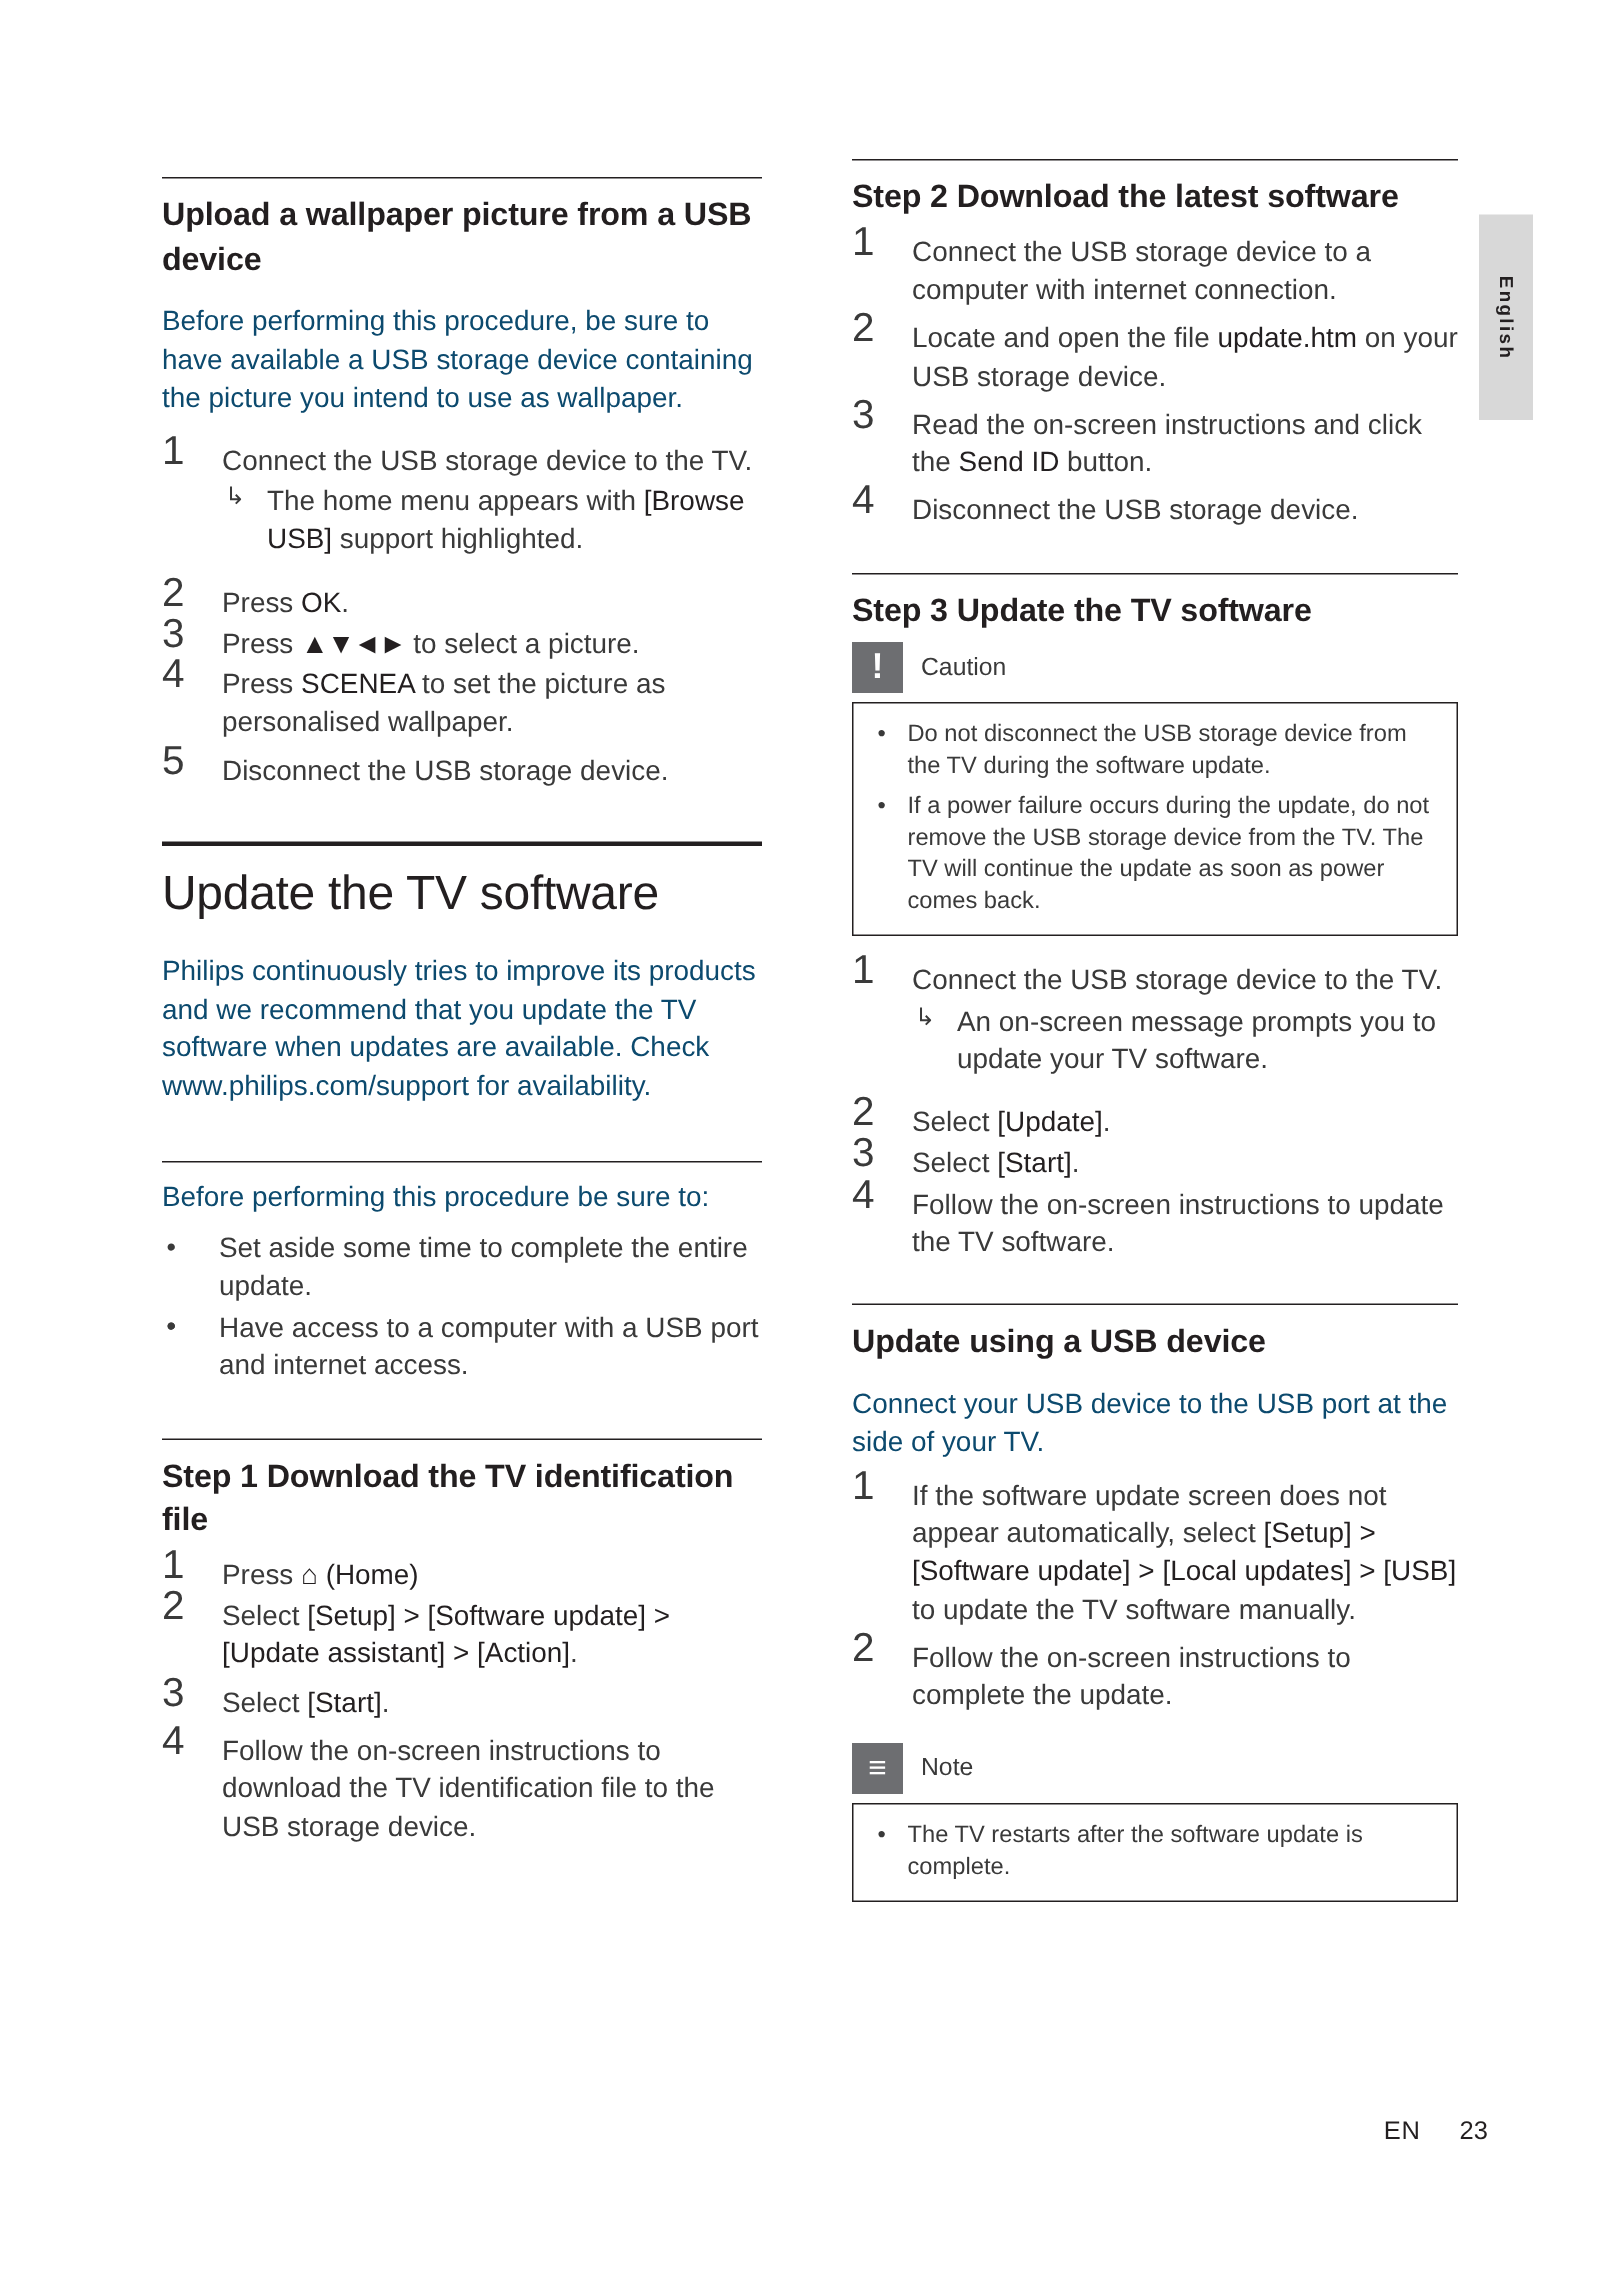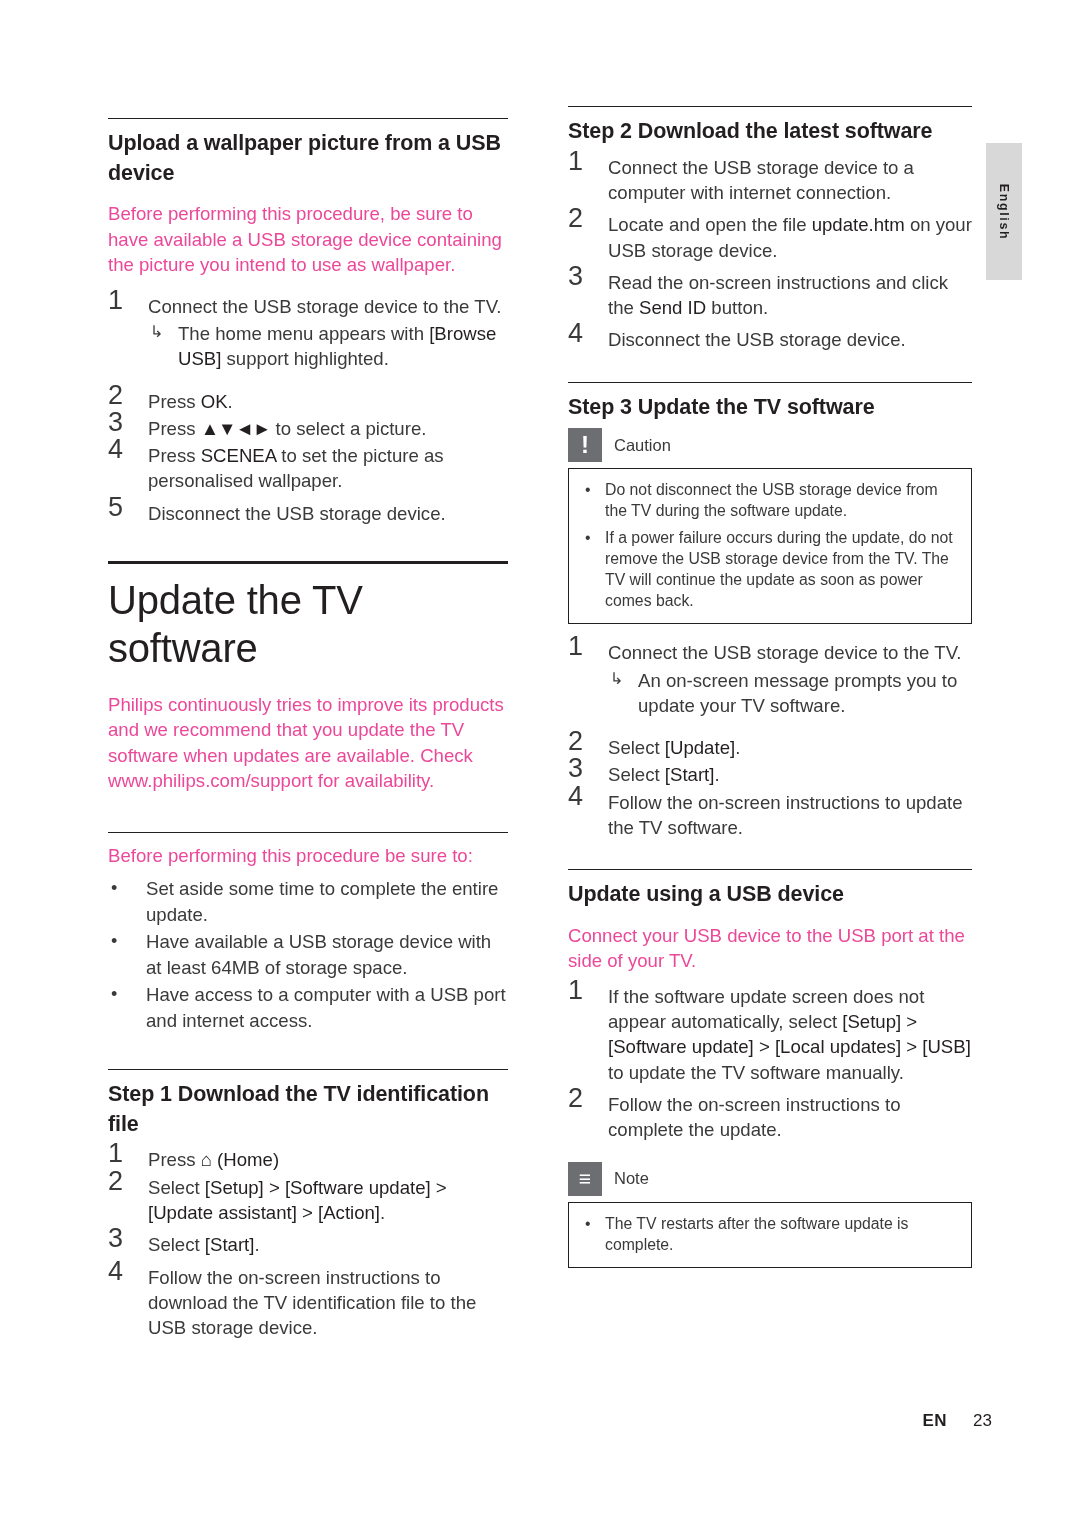--- a/index.html
+++ b/index.html
@@ -57,36 +57,36 @@
     padding-top: 10px;
   }
   h2.sec {
     font-size: 21.5px;
     font-weight: bold;
     line-height: 1.38;
     margin: 0 0 13px 0;
     letter-spacing: -0.1px;
   }
   h1.big {
-    font-size: 40px;
+    font-size: 32px;
     font-weight: normal;
     line-height: 1.2;
     margin: 0 0 20px 0;
     letter-spacing: -0.2px;
   }
   .rule-thick {
     border-top: 3.4px solid #231f20;
     padding-top: 12px;
   }
   
   p.body {
     font-size: 18.6px;
     line-height: 1.37;
     margin: 0 0 16px 0;
-    color: #ec4899;
+    color: #0c4a6e;
   }
   
   .steps {
     margin: 0;
     padding: 0;
     list-style: none;
   }
   .steps > li {
     position: relative;
     padding-left: 40px;
@@ -201,21 +201,21 @@
   }
   
   .footer {
     position: absolute;
     right: 88px;
     bottom: 96px;
     font-size: 17px;
     color: #231f20;
   }
   .footer .en {
-    font-weight: bold;
+    font-weight: normal;
     letter-spacing: 0.5px;
   }
   .footer .pg {
     margin-left: 26px;
   }
   .spacer-10 { height: 10px; }
   .spacer-16 { height: 16px; }
   .spacer-22 { height: 22px; }
   .spacer-28 { height: 28px; }
   .nav-glyph { letter-spacing: -1px; }
@@ -270,21 +270,21 @@
       <h1 class="big">Update the TV software</h1>
       <p class="body">Philips continuously tries to improve its products and we recommend that you update the TV software when updates are available. Check www.philips.com/support for availability.</p>
     </div>
 
     <div class="spacer-22"></div>
 
     <div class="rule-top">
       <p class="body" style="margin-bottom:8px">Before performing this procedure be sure to:</p>
       <ul class="bul">
         <li><span class="dot">•</span><span>Set aside some time to complete the entire update.</span></li>
-        <li><span class="dot">•</span><span>Have available a USB storage device with at least 64MB of storage space.</span></li>
+        <li><span class="dot">•</span></li>
         <li><span class="dot">•</span><span>Have access to a computer with a USB port and internet access.</span></li>
       </ul>
     </div>
 
     <div class="spacer-22"></div>
 
     <div class="rule-top">
       <h2 class="sec" style="margin-bottom:8px">Step 1 Download the TV identification file</h2>
       <ul class="steps">
         <li class="tight">

